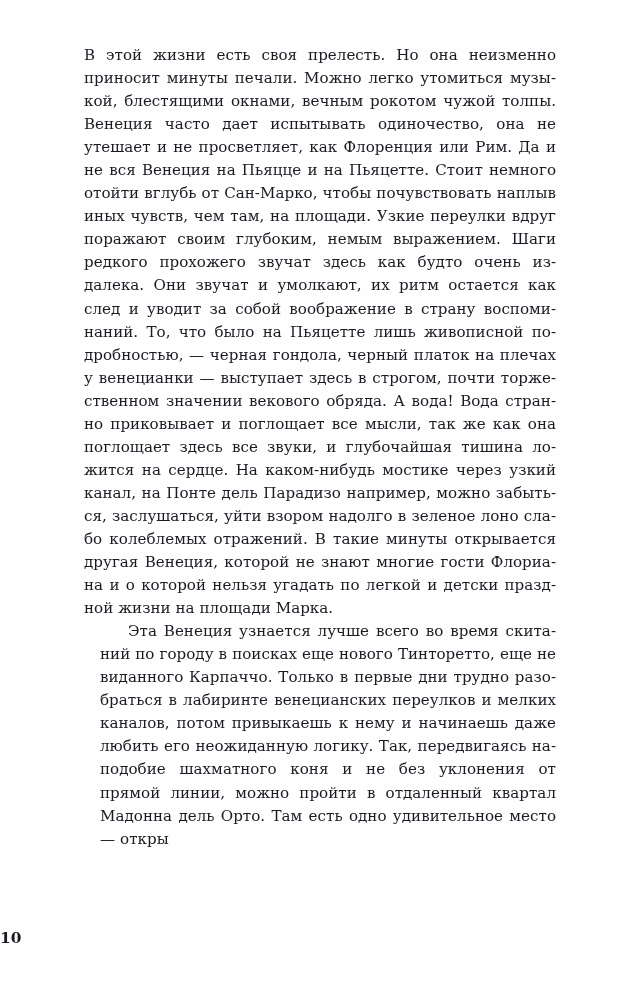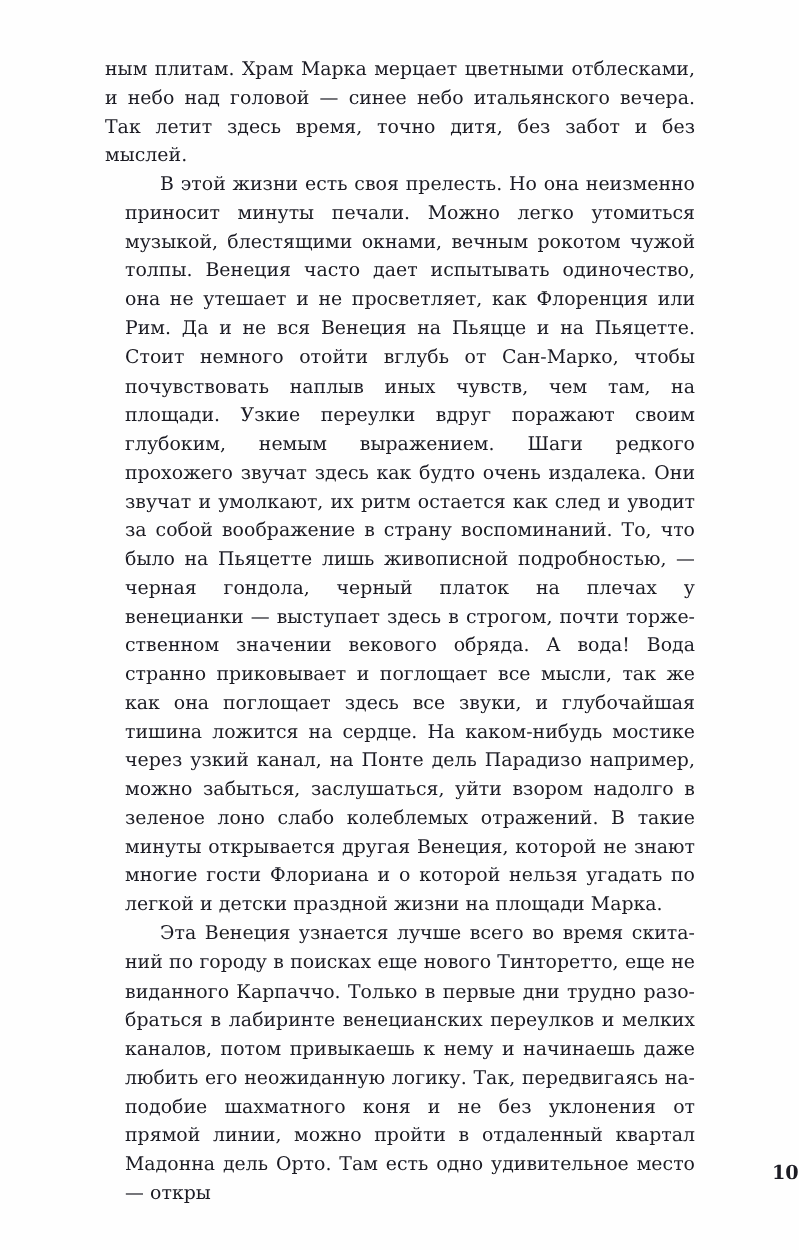--- a/index.html
+++ b/index.html
@@ -55,34 +55,33 @@
 
   .para.first {
     text-indent: 0;
   }
 
   .page-number {
     position: absolute;
     left: 0;
     top: 928px;
     width: 639px;
-    text-align: right;
+    text-align: left;
     font-size: 15.4px;
     line-height: 20px;
     font-weight: 700;
     color: #1b1b23;
     font-family: "DejaVu Serif", "Liberation Serif", serif;
   }
 </style>
 </head>
 <body>
 
 <div class="page">
 
   <div class="text-block">
-    <p class="para first">ным плитам. Храм Марка мерцает цветными отблеска­ми, и небо над головой — синее небо итальянского ве­чера. Так летит здесь время, точно дитя, без забот и без мыслей.</p>
     <p class="para">В этой жизни есть своя прелесть. Но она неизменно приносит минуты печали. Можно легко утомиться музы­кой, блестящими окнами, вечным рокотом чужой тол­пы. Венеция часто дает испытывать одиночество, она не утешает и не просветляет, как Флоренция или Рим. Да и не вся Венеция на Пьяцце и на Пьяцетте. Стоит немно­го отойти вглубь от Сан-Марко, чтобы почувствовать на­плыв иных чувств, чем там, на площади. Узкие переулки вдруг поражают своим глубоким, немым выражением. Шаги редкого прохожего звучат здесь как будто очень из­далека. Они звучат и умолкают, их ритм остается как след и уводит за собой воображение в страну воспоми­наний. То, что было на Пьяцетте лишь живописной по­дробностью, — черная гондола, черный платок на плечах у венецианки — выступает здесь в строгом, почти торже­ственном значении векового обряда. А вода! Вода стран­но приковывает и поглощает все мысли, так же как она поглощает здесь все звуки, и глубочайшая тишина ло­жится на сердце. На каком-нибудь мостике через узкий канал, на Понте дель Парадизо например, можно забыть­ся, заслушаться, уйти взором надолго в зеленое лоно сла­бо колеблемых отражений. В такие минуты открывается другая Венеция, которой не знают многие гости Флориа­на и о которой нельзя угадать по легкой и детски празд­ной жизни на площади Марка.</p>
     <p class="para">Эта Венеция узнается лучше всего во время скита­ний по городу в поисках еще нового Тинторетто, еще не виданного Карпаччо. Только в первые дни трудно разо­браться в лабиринте венецианских переулков и мелких каналов, потом привыкаешь к нему и начинаешь даже любить его неожиданную логику. Так, передвигаясь на­подобие шахматного коня и не без уклонения от прямой линии, можно пройти в отдаленный квартал Мадонна дель Орто. Там есть одно удивительное место — откры­</p>
   </div>
 
   <div class="page-number">10</div>
 
 </div>
 
 </body></html>

